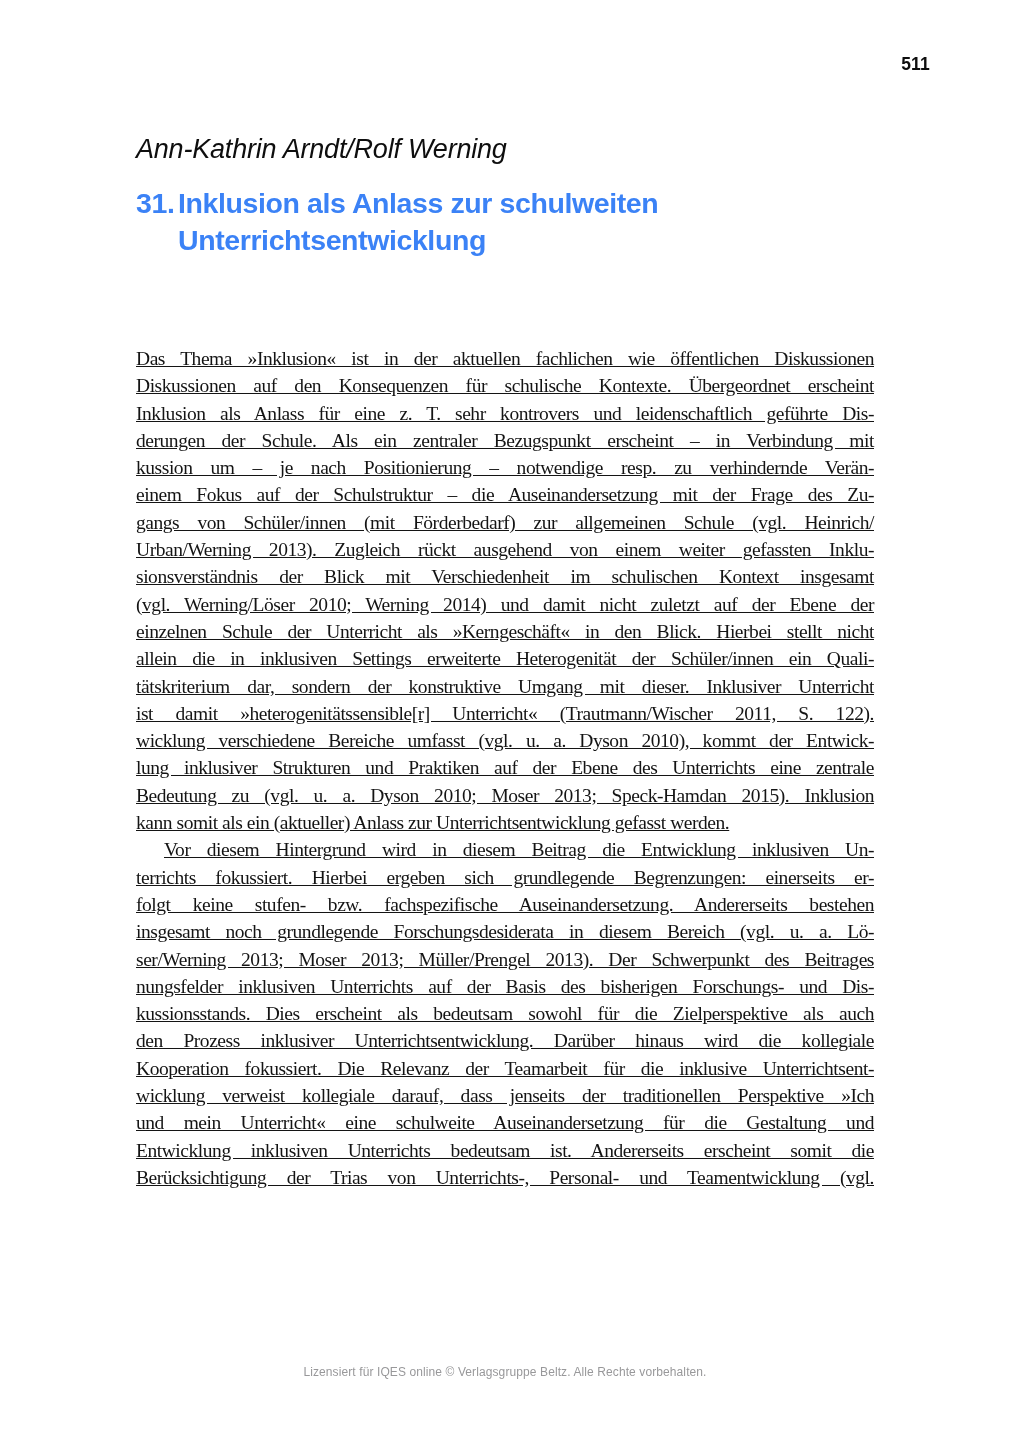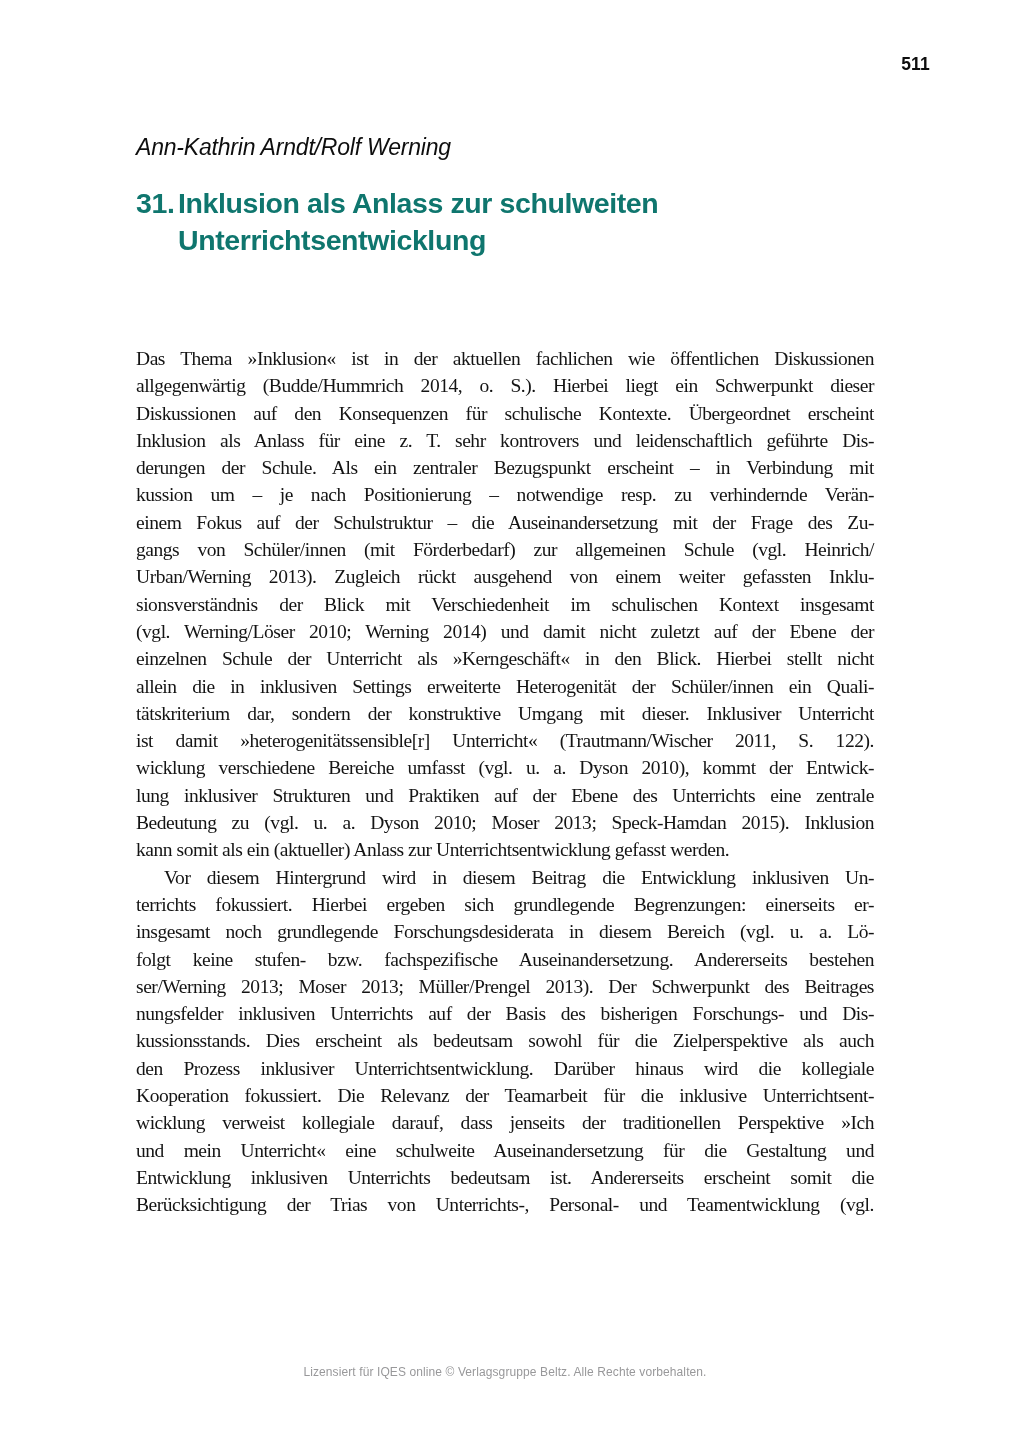--- a/index.html
+++ b/index.html
@@ -22,55 +22,55 @@
     font-size: 17.5px;
     letter-spacing: 0.2px;
     color: #0e0e0e;
   }
   .author-line {
     position: absolute;
     left: 136px;
     top: 134px;
     font-family: "Liberation Sans", sans-serif;
     font-style: italic;
-    font-size: 23px;
+    font-size: 27px;
     letter-spacing: -0.2px;
     color: #0e0e0e;
   }
   .chapter-title {
     position: absolute;
     left: 136px;
     top: 185px;
     width: 760px;
     display: flex;
     font-family: "Liberation Sans", sans-serif;
     font-weight: 700;
     font-size: 28.5px;
     line-height: 37px;
     letter-spacing: -0.4px;
-    color: #0f766e;
+    color: #3b82f6;
   }
   .chapter-num {
     flex: 0 0 42px;
   }
   .title-text {
     flex: 1 1 auto;
   }
   .body-text {
     position: absolute;
     left: 136px;
     top: 345px;
     width: 738px;
     font-family: "Liberation Serif", serif;
     font-size: 19.5px;
     line-height: 27.3px;
     letter-spacing: -0.45px;
     color: #141414;
   }
-  .para { width: 100%; }
+  .para { width: 100%; text-decoration: underline; }
   .line {
     text-align: justify;
     text-align-last: justify;
     white-space: normal;
     hyphens: none;
   }
   .line.last-left { text-align-last: left; }
   .line.indent { text-indent: 28px; }
   .line em { font-style: italic; }
   .footer {
@@ -98,21 +98,20 @@
     <span class="chapter-num">31.</span>
     <span class="title-text">
       <span>Inklusion als Anlass zur schulweiten</span><br>
       <span>Unterrichtsentwicklung</span>
     </span>
   </div>
 
   <div class="body-text">
       <div class="para">
         <div class="line">Das Thema »Inklusion« ist in der aktuellen fachlichen wie öffentlichen Diskussionen</div>
-        <div class="line">allgegenwärtig (Budde/Hummrich 2014, o. S.). Hierbei liegt ein Schwerpunkt dieser</div>
         <div class="line">Diskussionen auf den Konsequenzen für schulische Kontexte. Übergeordnet erscheint</div>
         <div class="line">Inklusion als Anlass für eine z. T. sehr kontrovers und leidenschaftlich geführte Dis-</div>
         <div class="line">derungen der Schule. Als ein zentraler Bezugspunkt erscheint – in Verbindung mit</div>
         <div class="line">kussion um – je nach Positionierung – notwendige resp. zu verhindernde Verän-</div>
         <div class="line">einem Fokus auf der Schulstruktur – die Auseinandersetzung mit der Frage des Zu-</div>
         <div class="line">gangs von Schüler/innen (mit Förderbedarf) zur allgemeinen Schule (vgl. Heinrich/</div>
         <div class="line">Urban/Werning 2013). Zugleich rückt ausgehend von einem weiter gefassten Inklu-</div>
         <div class="line">sionsverständnis der Blick mit Verschiedenheit im schulischen Kontext insgesamt</div>
         <div class="line">(vgl. Werning/Löser 2010; Werning 2014) und damit nicht zuletzt auf der Ebene der</div>
         <div class="line">einzelnen Schule der Unterricht als »Kerngeschäft« in den Blick. Hierbei stellt nicht</div>
@@ -120,22 +119,22 @@
         <div class="line">tätskriterium dar, sondern der konstruktive Umgang mit dieser. Inklusiver Unterricht</div>
         <div class="line">ist damit »heterogenitätssensible[r] Unterricht« (Trautmann/Wischer 2011, S. 122).</div>
         <div class="line">wicklung verschiedene Bereiche umfasst (vgl. u. a. Dyson 2010), kommt der Entwick-</div>
         <div class="line">lung inklusiver Strukturen und Praktiken auf der Ebene des Unterrichts eine zentrale</div>
         <div class="line">Bedeutung zu (vgl. u. a. Dyson 2010; Moser 2013; Speck-Hamdan 2015). Inklusion</div>
         <div class="line last-left">kann somit als ein (aktueller) Anlass zur Unterrichtsentwicklung gefasst werden.</div>
       </div>
       <div class="para">
         <div class="line indent">Vor diesem Hintergrund wird in diesem Beitrag die Entwicklung inklusiven Un-</div>
         <div class="line">terrichts fokussiert. Hierbei ergeben sich grundlegende Begrenzungen: einerseits er-</div>
+        <div class="line">folgt keine stufen- bzw. fachspezifische Auseinandersetzung. Andererseits bestehen</div>
         <div class="line">insgesamt noch grundlegende Forschungsdesiderata in diesem Bereich (vgl. u. a. Lö-</div>
-        <div class="line">folgt keine stufen- bzw. fachspezifische Auseinandersetzung. Andererseits bestehen</div>
         <div class="line">ser/Werning 2013; Moser 2013; Müller/Prengel 2013). Der Schwerpunkt des Beitrages</div>
         <div class="line">nungsfelder inklusiven Unterrichts auf der Basis des bisherigen Forschungs- und Dis-</div>
         <div class="line">kussionsstands. Dies erscheint als bedeutsam sowohl für die Zielperspektive als auch</div>
         <div class="line">den Prozess inklusiver Unterrichtsentwicklung. Darüber hinaus wird die kollegiale</div>
         <div class="line">Kooperation fokussiert. Die Relevanz der Teamarbeit für die inklusive Unterrichtsent-</div>
         <div class="line">wicklung verweist kollegiale darauf, dass jenseits der traditionellen Perspektive »Ich</div>
         <div class="line">und mein Unterricht« eine schulweite Auseinandersetzung für die Gestaltung und</div>
         <div class="line">Entwicklung inklusiven Unterrichts bedeutsam ist. Andererseits erscheint somit die</div>
         <div class="line">Berücksichtigung der Trias von Unterrichts-, Personal- und Teamentwicklung (vgl.</div>
       </div>

